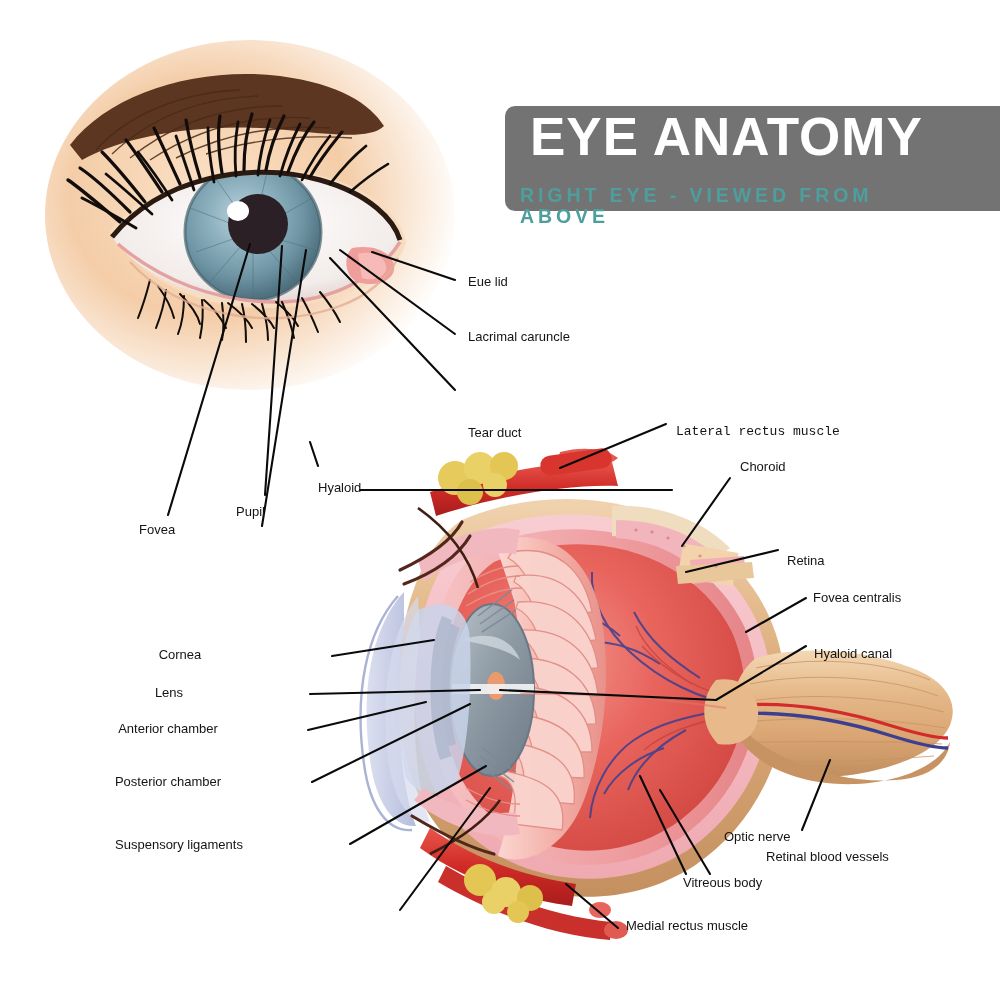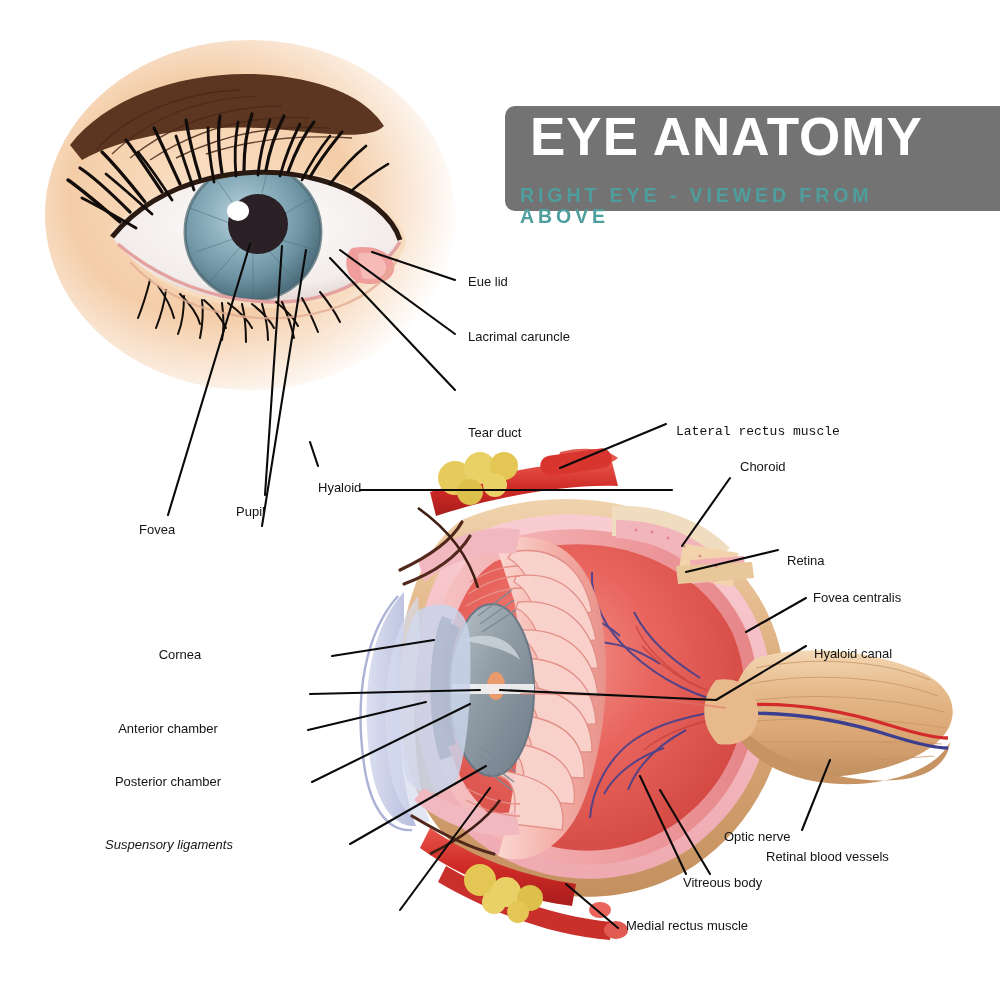--- a/index.html
+++ b/index.html
@@ -433,20 +433,21 @@
 
   <div class="lbl" style="left:676px; top:425px;font-family:Liberation Mono, monospace;">Lateral rectus muscle</div>
   <div class="lbl" style="left:740px; top:460px;">Choroid</div>
   <div class="lbl" style="left:787px; top:542px;margin-top:12px;">Retina</div>
   <div class="lbl" style="left:813px; top:591px;">Fovea centralis</div>
   <div class="lbl" style="left:814px; top:603px;margin-top:44px;">Hyaloid canal</div>
   <div class="lbl" style="left:724px; top:830px;">Optic nerve</div>
   <div class="lbl" style="left:766px; top:850px;">Retinal blood vessels</div>
 
   <div class="lbl r" style="left:30px; top:648px; width:300px;">Cornea</div>
+  <div class="lbl r" style="left:30px; top:686px; width:278px;">Lens</div>
   <div class="lbl r" style="left:30px; top:722px; width:276px;">Anterior chamber</div>
   <div class="lbl r" style="left:30px; top:775px; width:276px;">Posterior chamber</div>
-  <div class="lbl r" style="left:12px; top:838px; width:314px;font-style:italic;">Suspensory ligaments</div>
+  <div class="lbl r" style="left:22px; top:838px; width:314px;">Suspensory ligaments</div>
 
   <div class="lbl" style="left:683px; top:876px;">Vitreous body</div>
   <div class="lbl" style="left:626px; top:919px;">Medial rectus muscle</div>
 
 </div>
 
 </body></html>

